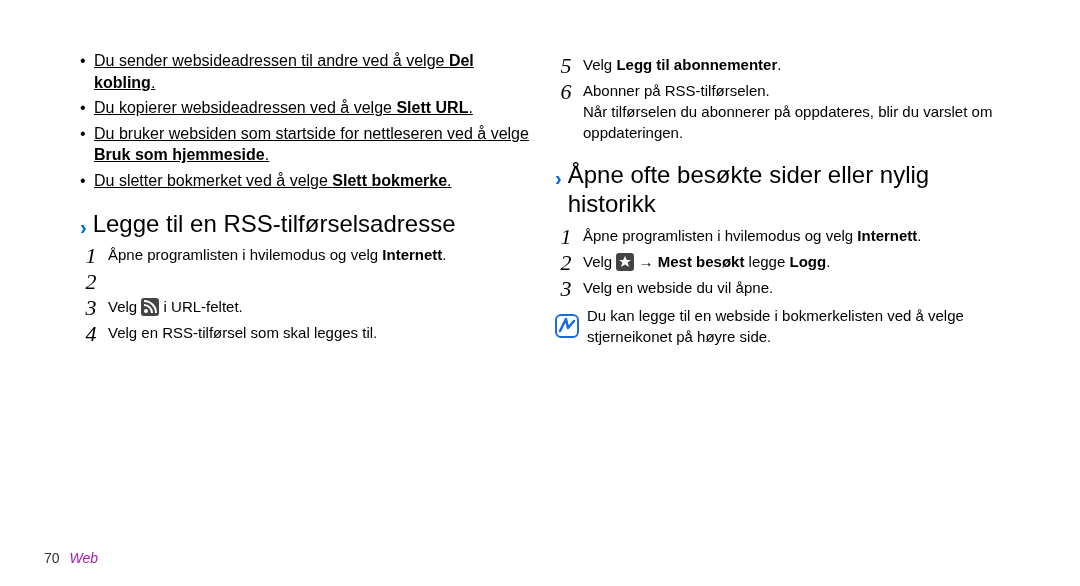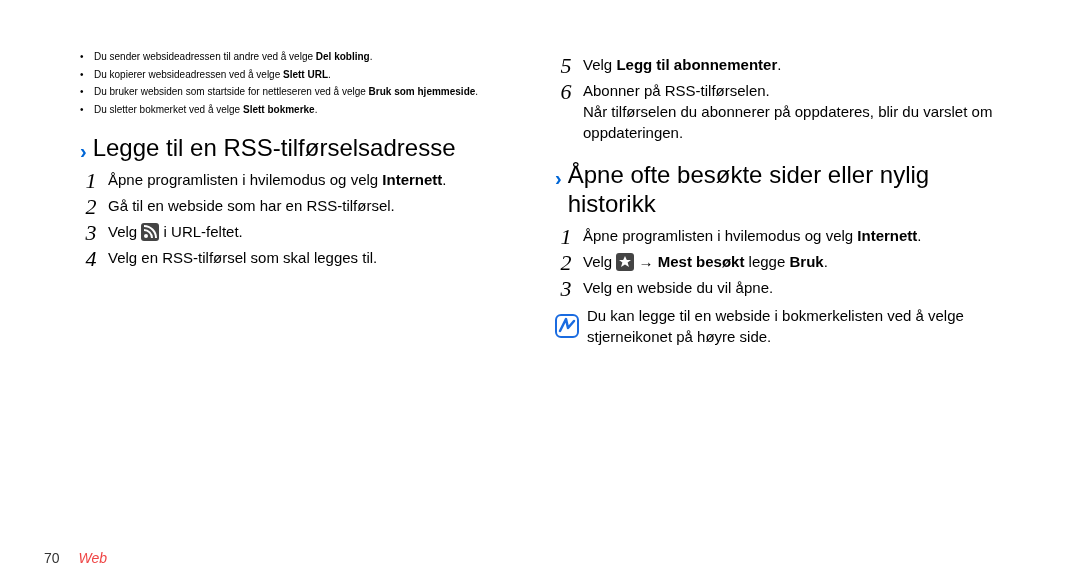--- a/index.html
+++ b/index.html
@@ -27,21 +27,22 @@
   .bullet-list {
     margin: 0;
     padding: 0;
     list-style: none;
   }
   .bullet-list li {
     position: relative;
     padding-left: 14px;
     margin-bottom: 4px;
     line-height: 1.35;
-    font-size: 10px;
+    font-size: 16px;
+    text-decoration: underline;
   }
   .bullet-list li::before {
     content: "•";
     position: absolute;
     left: 0;
     top: 0;
   }
   .section-head {
     display: flex;
     align-items: baseline;
@@ -111,25 +112,25 @@
   }
   .footer {
     position: absolute;
     left: 44px;
     bottom: 20px;
     font-size: 14px;
     color: #555;
   }
   .footer .pg {
     color: #333;
-    margin-right: 15px;
+    margin-right: 6px;
   }
   .footer .sec {
     font-style: italic;
-    color: #ef4444;
+    color: #a21caf;
   }
 </style>
 </head>
 <body>
 
 <div class="page">
 
   <div class="col">
     <ul class="bullet-list">
       <li>
@@ -153,21 +154,20 @@
 
     <ol class="steps">
       <li class="step">
         <span class="step-num">1</span>
         <span class="step-text">
           <span>Åpne programlisten i hvilemodus og velg </span><span class="bold">Internett</span><span>.</span>
         </span>
       </li>
       <li class="step">
         <span class="step-num">2</span>
-        <span class="step-text">Gå til en webside som har en RSS-tilførsel.</span>
       </li>
       <li class="step">
         <span class="step-num">3</span>
         <span class="step-text">
           <span>Velg </span>
           <span class="icon">
             <svg width="18" height="18" viewBox="0 0 18 18">
               <rect x="0" y="0" width="18" height="18" rx="3" fill="#444"></rect>
               <circle cx="5" cy="13" r="2" fill="#fff"></circle>
               <path d="M3 7 a8 8 0 0 1 8 8" stroke="#fff" stroke-width="2" fill="none"></path>
@@ -216,21 +216,21 @@
       <li class="step">
         <span class="step-num">2</span>
         <span class="step-text">
           <span>Velg </span>
           <span class="icon">
             <svg width="18" height="18" viewBox="0 0 18 18">
               <rect x="0" y="0" width="18" height="18" rx="3" fill="#444"></rect>
               <polygon points="9,3 10.8,7 15,7 11.6,9.6 13,14 9,11.4 5,14 6.4,9.6 3,7 7.2,7" fill="#fff"></polygon>
             </svg>
           </span>
-          <span> → </span><span class="bold">Mest besøkt</span><span> legge </span><span class="bold">Bruk</span><span>.</span>
+          <span> → </span><span class="bold">Mest besøkt</span><span> legge </span><span class="bold">Logg</span><span>.</span>
         </span>
       </li>
       <li class="step">
         <span class="step-num">3</span>
         <span class="step-text">Velg en webside du vil åpne.</span>
       </li>
     </ol>
 
     <div class="note">
       <span class="note-icon">

